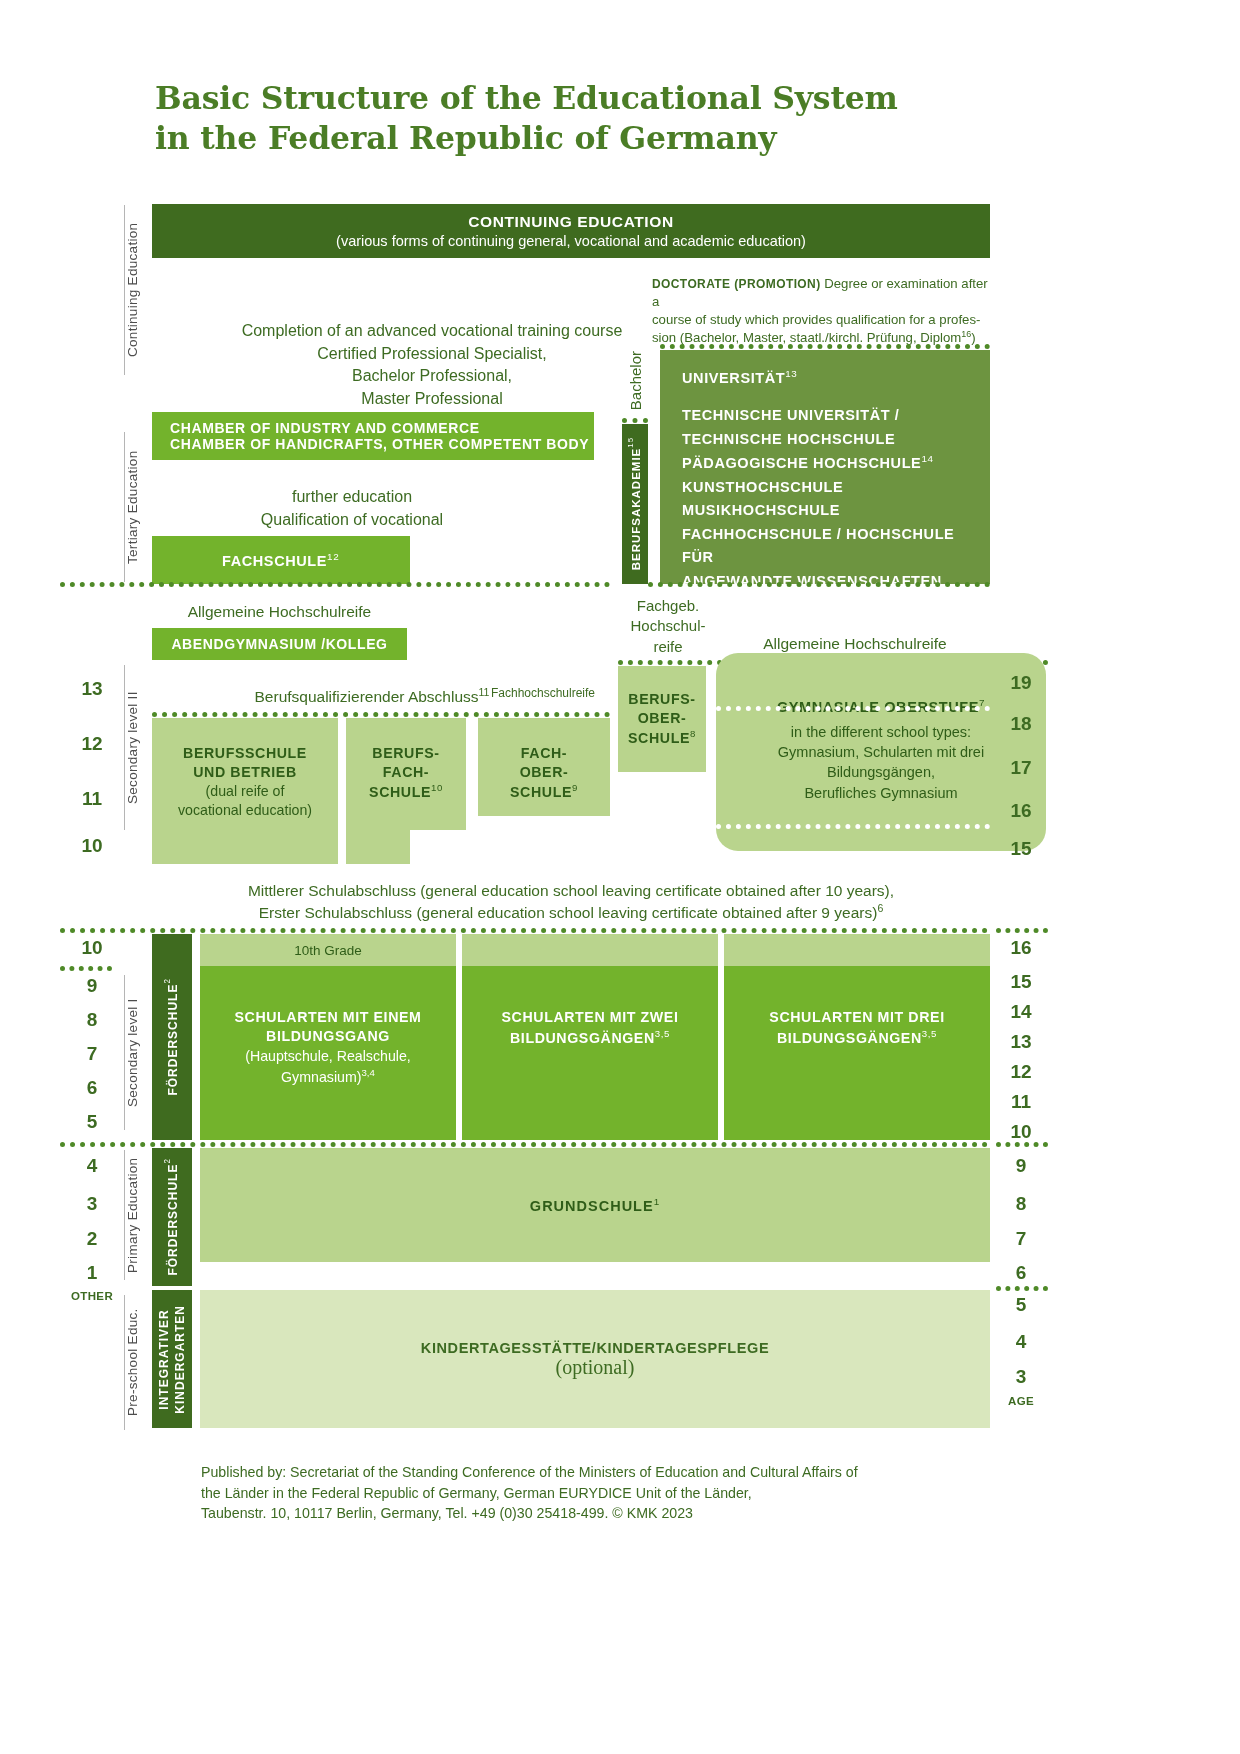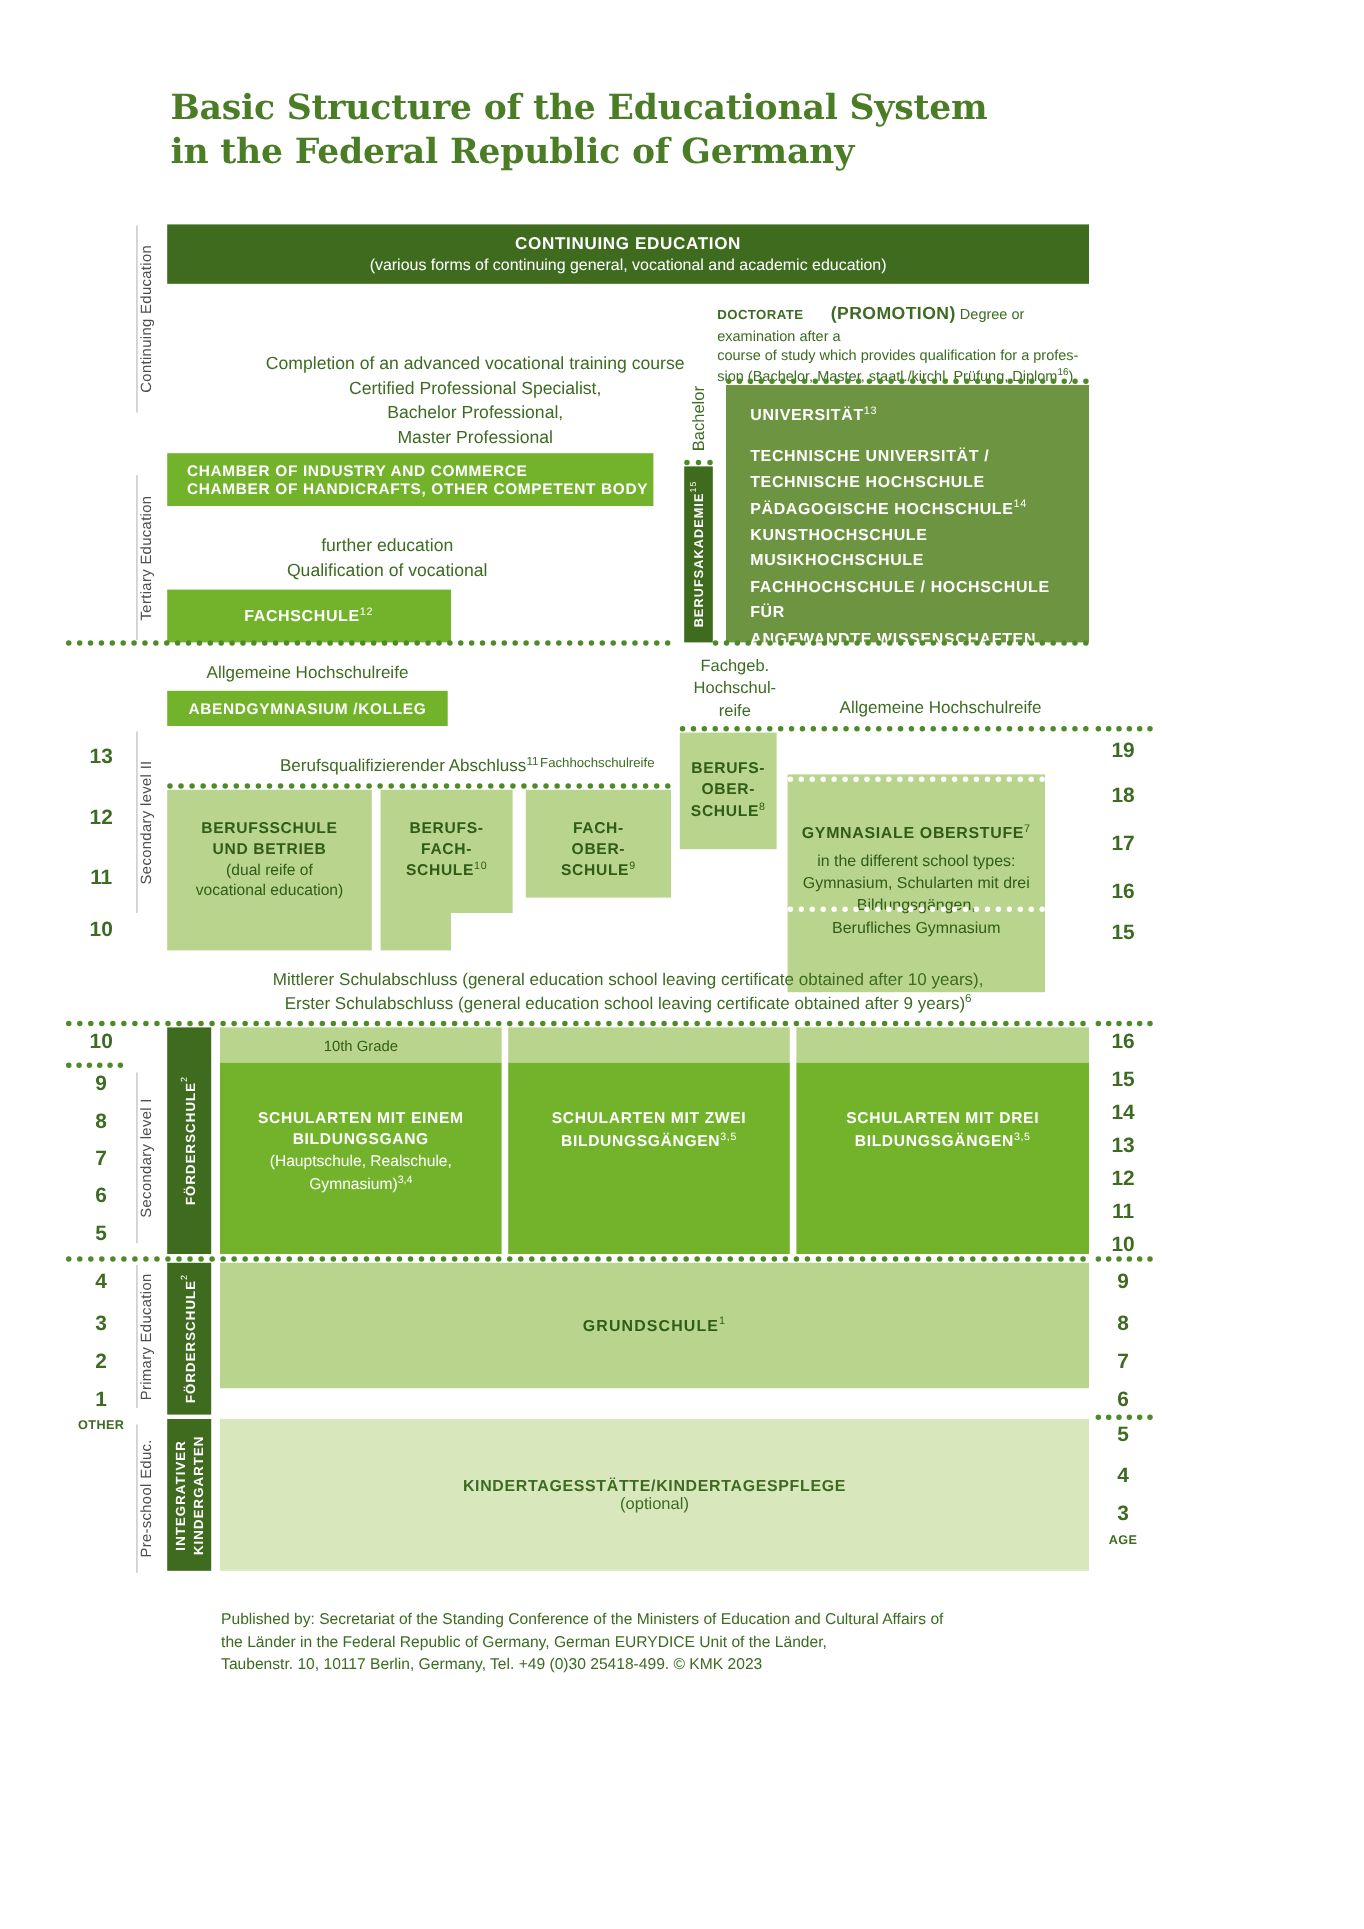--- a/index.html
+++ b/index.html
@@ -89,21 +89,21 @@
   <div class="vlabel sep" style="left:124px; top:1295px; height:135px;">Pre-school Educ.</div>
 
   <div class="box dark" style="left:152px; top:204px; width:838px; height:54px;">
     <div class="caps" style="font-size:15.5px;">CONTINUING EDUCATION</div>
     <div style="font-size:14.5px; margin-top:2px;">(various forms of continuing general, vocational and academic education)</div>
   </div>
 
   <div style="position:absolute; left:652px; top:275px; width:340px; font-size:13.2px; line-height:1.35; color:#3d6b22;">
     <div>
       <span class="caps" style="font-size:12px; letter-spacing:.4px;">DOCTORATE</span>
-      <span class="caps" style="font-size:16px; letter-spacing:.4px;margin-left:21px;">(PROMOTION)</span>
+      <span class="caps" style="font-size:12px; letter-spacing:.4px;">(PROMOTION)</span>
       <span>Degree or examination after a</span>
     </div>
     <div>course of study which provides qualification for a profes-</div>
     <div>
       <span>sion  (Bachelor, Master, staatl./kirchl. Prüfung, Diplom</span><sup>16</sup><span>)</span>
     </div>
   </div>
 
   <div class="ftext" style="left:152px; top:320px; width:560px; font-size:16px; line-height:1.42;">
     <div>Completion of an advanced vocational training course</div>
@@ -236,21 +236,21 @@
   <div class="box light" style="left:618px; top:666px; width:88px; height:106px;">
     <div class="caps" style="font-size:14.2px; line-height:1.34;">
       <div>BERUFS-</div>
       <div>OBER-</div>
       <div>
         <span>SCHULE</span><sup>8</sup>
       </div>
     </div>
   </div>
 
-  <div class="box light" style="left:716px; top:704px; width:234px; height:198px; justify-content:flex-start; padding-top:44px;">
+  <div class="box light" style="left:716px; top:653px; width:330px; height:198px; justify-content:flex-start; padding-top:44px;border-radius:22px;">
     <div class="caps" style="font-size:14.5px;">
       <span>GYMNASIALE OBERSTUFE</span><sup>7</sup>
     </div>
     <div style="font-size:14.5px; line-height:1.4; margin-top:7px;">
       <div>in the different school types:</div>
       <div>Gymnasium, Schularten mit drei</div>
       <div>Bildungsgängen,</div>
       <div>Berufliches Gymnasium</div>
     </div>
   </div>
@@ -365,21 +365,21 @@
 
   <div class="box dark" style="left:152px; top:1290px; width:40px; height:138px;">
     <div style="writing-mode:vertical-rl; transform:rotate(180deg); font-weight:700; font-size:12px; letter-spacing:1px; line-height:1.35; text-align:center; white-space:nowrap;">
       <span>INTEGRATIVER</span><br>
       <span>KINDERGARTEN</span>
     </div>
   </div>
 
   <div class="box pale" style="left:200px; top:1290px; width:790px; height:138px;">
     <div class="caps" style="font-size:14.5px; letter-spacing:.6px;">KINDERTAGESSTÄTTE/KINDERTAGESPFLEGE</div>
-    <div style="font-size:15px; margin-top:0;">(optional)</div>
+    <div style="font-size:20px; margin-top:0;font-family:Liberation Serif, serif;">(optional)</div>
   </div>
 
   <div class="num" style="left:1001px; top:1294px;">5</div>
   <div class="num" style="left:1001px; top:1331px;">4</div>
   <div class="num" style="left:1001px; top:1366px;">3</div>
   <div class="numlbl" style="left:994px; top:1395px;">AGE</div>
 
   <div class="footer">
     <div>Published by: Secretariat of the Standing Conference of the Ministers of Education and Cultural Affairs of</div>
     <div>the Länder in the Federal Republic of Germany, German EURYDICE Unit of the Länder,</div>

